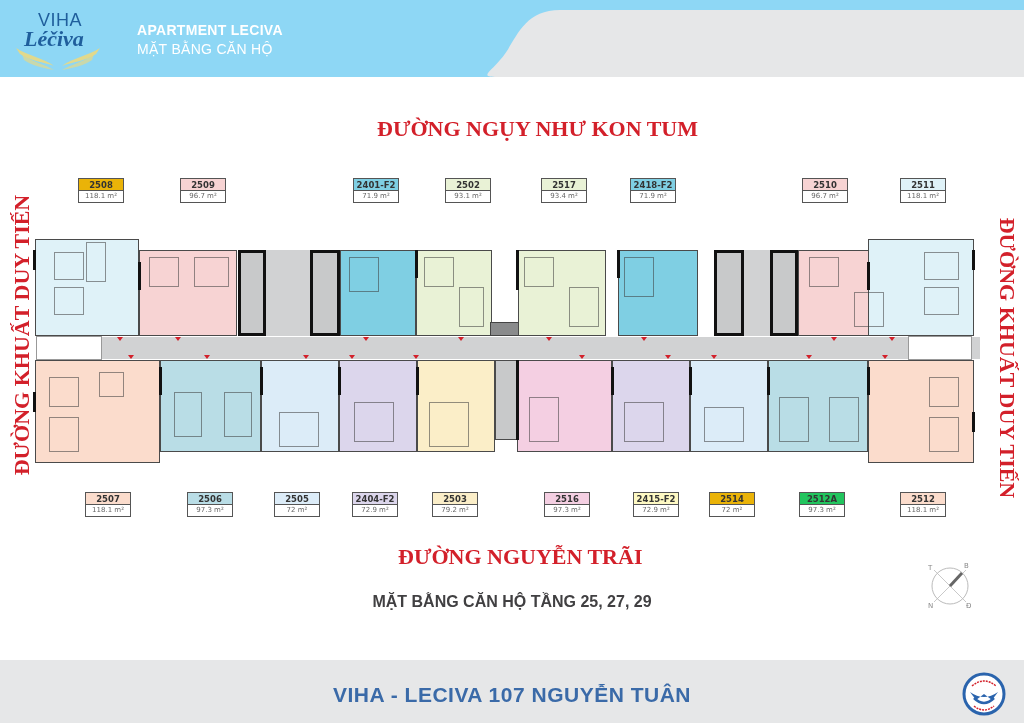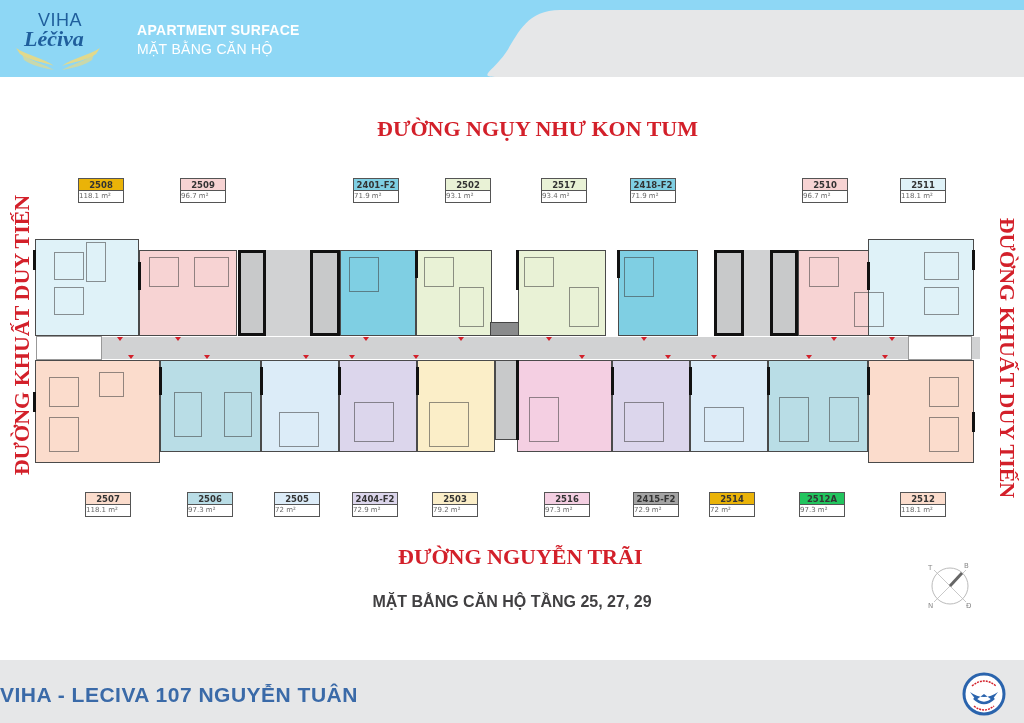--- a/index.html
+++ b/index.html
@@ -21,32 +21,32 @@
   #street-top{left:377px;top:116px}
   #street-bottom{left:398px;top:544px}
   #street-left{left:-128px;top:322px;transform:rotate(-90deg);transform-origin:center;width:300px;text-align:center}
   #street-right{left:857px;top:345px;transform:rotate(90deg);transform-origin:center;width:300px;text-align:center}
 
   #floor-title{left:0;width:1024px;top:593px;text-align:center;color:#414042;font-weight:bold;font-size:16px}
 
   
   .unit{position:absolute;width:46px;border:1px solid #555;background:#fff;font-family:"DejaVu Sans",sans-serif;cursor:pointer}
   .unit .code{display:block;height:12px;line-height:12px;font-size:8.5px;font-weight:bold;text-align:center;color:#333;border-bottom:1px solid #555}
-  .unit .area{display:block;height:11px;line-height:11px;font-size:7px;text-align:left;color:#666}
+  .unit .area{display:block;height:11px;line-height:11px;font-size:7px;text-align:center;color:#666}
 
   
   #plan{left:24px;top:232px;width:958px;height:232px}
   .blk{position:absolute;border:1.5px solid #4a4a4a}
   .room{position:absolute;border:1px solid rgba(60,60,60,.55)}
   .wall{position:absolute;background:#111}
   .door{position:absolute;width:0;height:0;border-left:3px solid transparent;border-right:3px solid transparent;border-top:4px solid #d3202a}
 
   
   #footer{left:0;top:660px;width:1024px;height:63px;background:#e6e7e8}
-  #footer-title{left:0;width:1024px;top:683px;color:#3a6aa8;font-weight:bold;font-size:21px;letter-spacing:0.5px;font-family:"Liberation Sans",sans-serif}
+  #footer-title{left:0;width:1024px;top:683px;text-align:center;color:#3a6aa8;font-weight:bold;font-size:21px;letter-spacing:0.5px;font-family:"Liberation Sans",sans-serif}
   #footer-logo{left:962px;top:672px;width:44px;height:44px}
 
   #compass{left:922px;top:558px;width:56px;height:56px}
   .cl{position:absolute;font-size:7px;color:#888;font-family:"DejaVu Sans",sans-serif}
 </style>
 </head>
 <body>
 
 <div id="header" class="abs">
   <svg width="1024" height="78" viewBox="0 0 1024 78">
@@ -57,21 +57,21 @@
   <div id="logo" class="abs">
     <svg width="100" height="68" viewBox="0 0 100 68" style="position:absolute;left:0;top:0">
       <path d="M8,44 C20,52 36,54 46,62 C36,58 22,57 12,50 Z" fill="#f0d97a" opacity=".85"></path>
       <path d="M92,44 C80,52 64,54 54,62 C64,58 78,57 88,50 Z" fill="#f0d97a" opacity=".85"></path>
       <path d="M14,50 C24,58 36,60 46,66 C36,64 24,62 16,56 Z" fill="#f0d97a" opacity=".6"></path>
       <path d="M86,50 C76,58 64,60 54,66 C64,64 76,62 84,56 Z" fill="#f0d97a" opacity=".6"></path>
     </svg>
     <span class="logo-viha">VIHA</span>
     <span class="logo-leciva">Léčiva</span>
   </div>
-  <div id="hdr-title" class="abs">APARTMENT SURFACE</div>
+  <div id="hdr-title" class="abs">APARTMENT LECIVA</div>
   <div id="hdr-sub" class="abs">MẶT BẰNG CĂN HỘ</div>
 </div>
 
 <div id="street-top" class="abs street">ĐƯỜNG NGỤY NHƯ KON TUM</div>
 <div id="street-bottom" class="abs street">ĐƯỜNG NGUYỄN TRÃI</div>
 <div id="street-left" class="abs street">ĐƯỜNG KHUẤT DUY TIẾN</div>
 <div id="street-right" class="abs street">ĐƯỜNG KHUẤT DUY TIẾN</div>
 
 <div class="unit" style="left:78px;top:178px">
     <span class="code" style="background:#eab308">2508</span>
@@ -124,21 +124,21 @@
   </div>
 <div class="unit" style="left:432px;top:492px">
     <span class="code" style="background:#fbeec8">2503</span>
     <span class="area">79.2 m²</span>
   </div>
 <div class="unit" style="left:544px;top:492px">
     <span class="code" style="background:#f4cfe2">2516</span>
     <span class="area">97.3 m²</span>
   </div>
 <div class="unit" style="left:633px;top:492px">
-    <span class="code" style="background:#a3a3a3">2415-F2</span>
+    <span class="code" style="background:#fef9c3">2415-F2</span>
     <span class="area">72.9 m²</span>
   </div>
 <div class="unit" style="left:709px;top:492px">
     <span class="code" style="background:#eab308">2514</span>
     <span class="area">72 m²</span>
   </div>
 <div class="unit" style="left:799px;top:492px">
     <span class="code" style="background:#22c55e">2512A</span>
     <span class="area">97.3 m²</span>
   </div>

